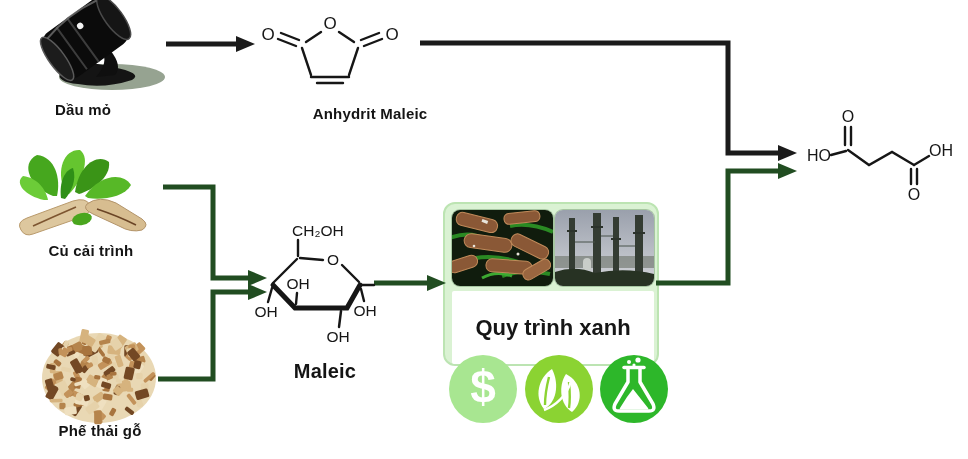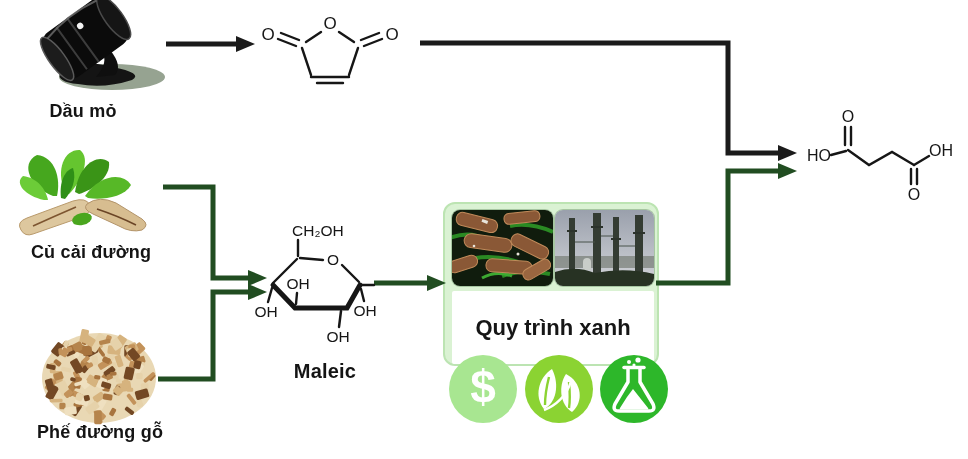--- a/index.html
+++ b/index.html
@@ -1,19 +1,19 @@
 <!DOCTYPE html>
 <html><head>
 <meta charset="utf-8">
 <style>
   *{margin:0;padding:0;box-sizing:border-box}
   html,body{background:#fff}
   .canvas{position:relative;width:968px;height:459px;background:#fff;overflow:hidden;
           font-family:"Liberation Sans",sans-serif}
-  .lbl{position:absolute;font-weight:700;font-size:18px;color:#141414;text-align:center;
+  .lbl{position:absolute;font-weight:700;font-size:15px;color:#141414;text-align:center;
        white-space:nowrap;letter-spacing:.2px}
   .structure{position:absolute;z-index:2}
   .structure text{font-family:"Liberation Sans",sans-serif;fill:#161616}
   .bond{stroke:#161616;stroke-width:2.4;stroke-linecap:round;fill:none}
   .boldbond{stroke:#161616;stroke-width:5;fill:none;stroke-linejoin:miter;stroke-linecap:round}
   .connectors{position:absolute;left:0;top:0;z-index:1}
   .conn{fill:none;stroke-width:5}
   .illus{position:absolute}
   .pbox{position:absolute;border:2px solid #bce4b2;border-radius:12px;z-index:0}
   .photo{position:absolute;border-radius:8px;overflow:hidden;box-shadow:0 0 0 1px rgba(45,95,45,.3)}
@@ -72,41 +72,42 @@
       <line class="bond" x1="64" y1="75" x2="90" y2="75"></line>
       <line class="bond" x1="46" y1="32" x2="28" y2="25"></line>
       <line class="bond" x1="43" y1="38" x2="25" y2="31"></line>
       <line class="bond" x1="108" y1="32" x2="126" y2="25"></line>
       <line class="bond" x1="111" y1="38" x2="129" y2="31"></line>
     </g>
     <text x="77" y="21" font-size="17" text-anchor="middle">O</text>
     <text x="15" y="32" font-size="17" text-anchor="middle">O</text>
     <text x="139" y="32" font-size="17" text-anchor="middle">O</text>
   </svg>
+  <div class="lbl" style="left:279px;top:105px;width:182px">Anhydrit Maleic</div>
 
   <figure class="illus" style="left:3px;top:146px;width:162px;height:97px">
     <svg width="162" height="97" viewBox="0 0 162 97">
       <g>
         <path d="M50,50 C28,42 16,18 34,9 C52,11 58,32 54,50 Z" fill="#46a71e"></path>
         <path d="M62,47 C52,22 62,3 77,4 C88,12 79,35 66,48 Z" fill="#65c52f"></path>
         <path d="M72,46 C76,18 95,7 106,16 C108,31 90,44 76,48 Z" fill="#3a9417"></path>
         <path d="M82,50 C97,28 120,26 128,39 C121,52 98,54 85,52 Z" fill="#57b827"></path>
         <path d="M41,54 C22,50 11,37 20,30 C35,32 43,44 45,54 Z" fill="#6ccc38"></path>
         <path d="M58,52 C56,36 62,24 70,22 C74,34 68,46 62,53 Z" fill="#2f8f17"></path>
       </g>
       <g>
         <path d="M18,84 Q13,76 24,72 L70,55 Q83,51 87,59 Q89,68 76,72 L30,88 Q22,91 18,84 Z" fill="#ddc79e" stroke="#b99a6c" stroke-width="1"></path>
         <path d="M30,80 Q52,70 73,61" fill="none" stroke="#7d5530" stroke-width="1.6"></path>
         <path d="M84,58 Q96,49 113,57 L139,73 Q147,79 139,84 Q128,87 116,80 L90,68 Q79,63 84,58 Z" fill="#d7bd90" stroke="#b3946a" stroke-width="1"></path>
         <path d="M94,63 Q115,70 133,79" fill="none" stroke="#6b4526" stroke-width="1.6"></path>
         <ellipse cx="79" cy="73" rx="10" ry="6" fill="#4aa61e" transform="rotate(-14 79 73)"></ellipse>
       </g>
     </svg>
   </figure>
-  <div class="lbl" style="left:10px;top:242px;width:162px">Củ cải đường</div>
+  <div class="lbl" style="left:10px;top:242px;width:162px">Củ cải trình</div>
 
   <figure class="illus" style="left:35px;top:326px;width:128px;height:100px">
     <svg width="128" height="100" viewBox="0 0 128 100">
       <ellipse cx="64" cy="52" rx="57" ry="45" fill="#e9d8b4"></ellipse>
       <g id="woodchips">
           <rect x="112.82987206314293" y="48.632550258727086" width="7.892372553652326" height="4.76330554078487" rx="1.5" fill="#a8743e" transform="rotate(131.2867191393332 116.7760583399691 51.01420302911952)"></rect>
           <rect x="34.927452258744545" y="80.37626526568957" width="12.550748408562852" height="6.75710162951476" rx="1.5" fill="#734824" transform="rotate(123.21261763722292 41.20282646302597 83.75481608044694)"></rect>
           <rect x="70.64788285102361" y="27.80660215741029" width="8.742314453116764" height="7.747408120076828" rx="1.5" fill="#e6d2aa" transform="rotate(125.64822393732528 75.01904007758199 31.680306217448702)"></rect>
           <rect x="41.71044323943297" y="19.914297581451425" width="14.224018212046483" height="8.344453919140832" rx="1.5" fill="#a8743e" transform="rotate(22.110569999604753 48.82245234545621 24.08652454102184)"></rect>
           <rect x="98.70276317017603" y="30.954658468346935" width="11.43754235302915" height="6.964596416551897" rx="1.5" fill="#b5844c" transform="rotate(164.15918963223658 104.4215343466906 34.436956676622884)"></rect>
@@ -221,21 +222,21 @@
           <rect x="101.30712033313004" y="46.993057733227275" width="6.286653490404903" height="6.37112794112001" rx="1.5" fill="#e6d2aa" transform="rotate(91.4191921201624 104.4504470783325 50.17862170378728)"></rect>
           <rect x="11.264396432507567" y="38.5166210401414" width="9.346529103045597" height="4.768780932421229" rx="1.5" fill="#734824" transform="rotate(12.033936107546992 15.937660984030366 40.90101150635201)"></rect>
           <rect x="39.105492866434595" y="55.27991509943864" width="13.328089797090781" height="3.6231318228520135" rx="1.5" fill="#efe0c0" transform="rotate(164.29640021375212 45.76953776497999 57.09148101086465)"></rect>
           <rect x="92.74423657756418" y="24.286272490853815" width="11.820277952039744" height="8.546923959183937" rx="1.5" fill="#734824" transform="rotate(49.529460132834245 98.65437555358405 28.559734470445783)"></rect>
           <rect x="59.12424549814309" y="49.28283564866241" width="6.22216290385563" height="4.035155060950273" rx="1.5" fill="#a8743e" transform="rotate(10.53328173725553 62.235326950070906 51.30041317913755)"></rect>
           <rect x="78.61731133558408" y="61.10105546404288" width="8.613169777026943" height="7.426665495115643" rx="1.5" fill="#d6b37e" transform="rotate(44.00929225795404 82.92389622409755 64.8143882116007)"></rect>
           <rect x="47.99505798393213" y="10.262790902222502" width="11.807796040926034" height="8.676835906308533" rx="1.5" fill="#d6b37e" transform="rotate(32.43231982571646 53.898956004395146 14.601208855376768)"></rect>
         </g>
     </svg>
   </figure>
-  <div class="lbl" style="left:30px;top:422px;width:140px">Phế đường gỗ</div>
+  <div class="lbl" style="left:30px;top:422px;width:140px">Phế thải gỗ</div>
 
   <svg class="structure" style="left:252px;top:215px" width="130" height="132" viewBox="0 0 130 132">
     <g>
       <line class="bond" x1="46" y1="25" x2="46" y2="41"></line>
       <line class="bond" x1="48" y1="43" x2="71" y2="45"></line>
       <line class="bond" x1="90" y1="50" x2="107" y2="67"></line>
       <line class="bond" x1="21" y1="68" x2="45" y2="44"></line>
       <path class="boldbond" d="M21,70 L43,93 L95,93 L108,70"></path>
       <line class="bond" x1="110" y1="70" x2="122" y2="70"></line>
       <line class="bond" x1="109" y1="74" x2="112" y2="86"></line>

